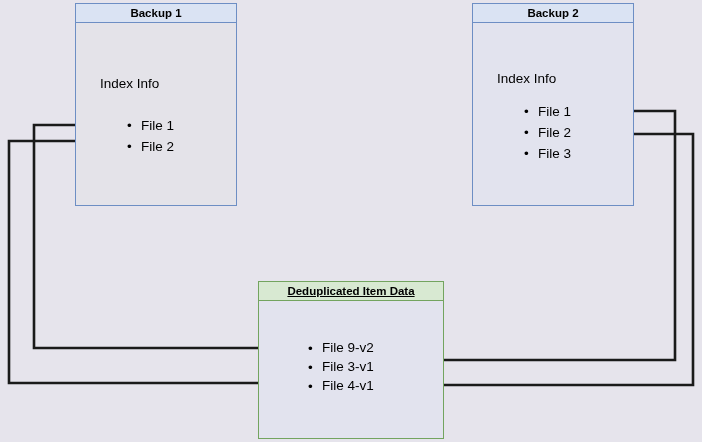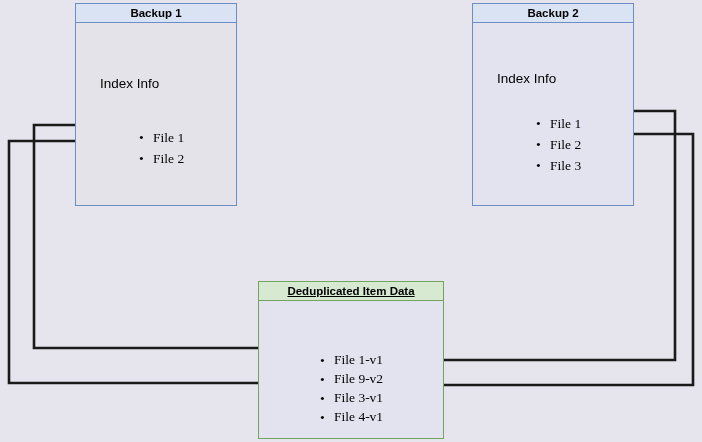--- a/index.html
+++ b/index.html
@@ -74,24 +74,23 @@
     border-top: none;
   }
   .index-label {
     position: absolute;
     font-size: 13.5px;
     color: #000;
     white-space: nowrap;
   }
   .file-list {
     position: absolute;
-    margin: 12px;
+    margin: 0;
     padding: 0;
     list-style: none;
-    font-family: Liberation Serif, serif;
   }
   .file-list li {
     position: relative;
     font-size: 13.5px;
     color: #000;
     white-space: nowrap;
     padding-left: 14px;
     height: 21px;
     line-height: 21px;
   }
@@ -157,21 +156,20 @@
         <li>File 2</li>
         <li>File 3</li>
       </ul>
     </div>
   </div>
 
   <div class="box box-green" style="left:258px; top:281px; width:186px; height:158px;">
     <div class="box-header">Deduplicated Item Data</div>
     <div class="box-body" style="top:20px; width:186px; height:138px;">
       <ul class="file-list dedup" style="left:49px; top:37px;">
-        <li>File 1-v1</li>
         <li>File 9-v2</li>
         <li>File 3-v1</li>
         <li>File 4-v1</li>
       </ul>
     </div>
   </div>
 
 </div>
 
 </body></html>

